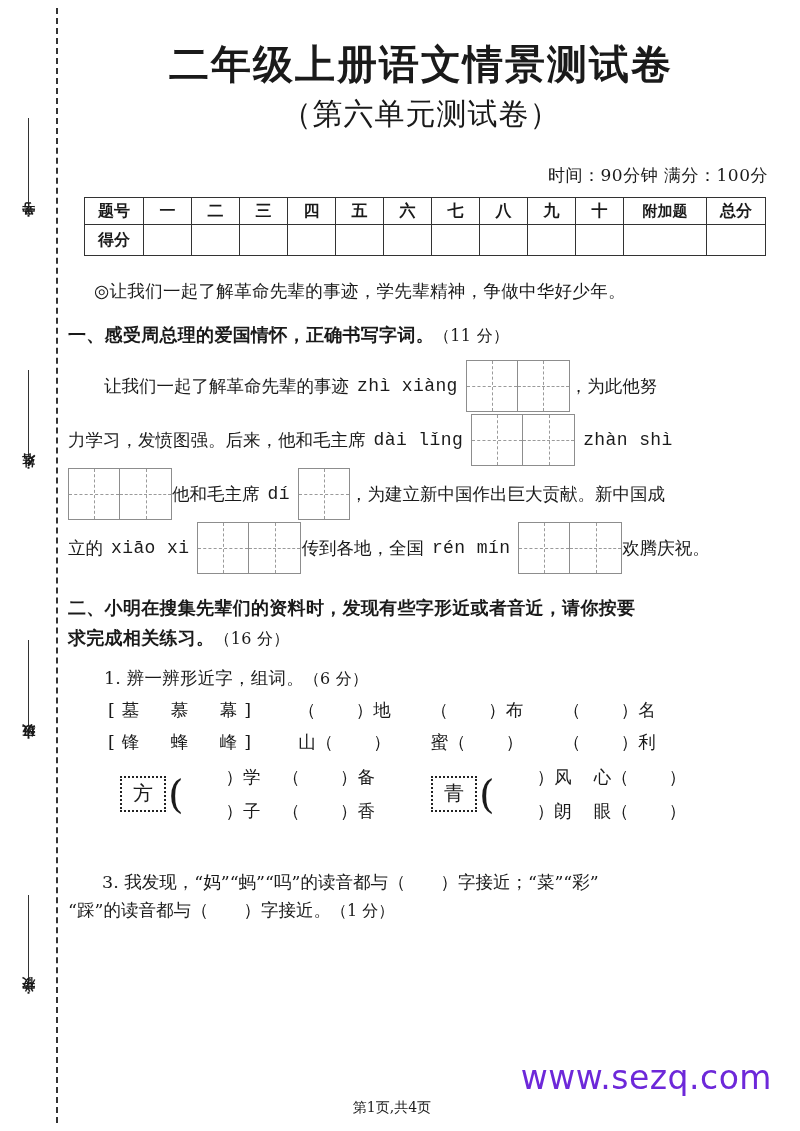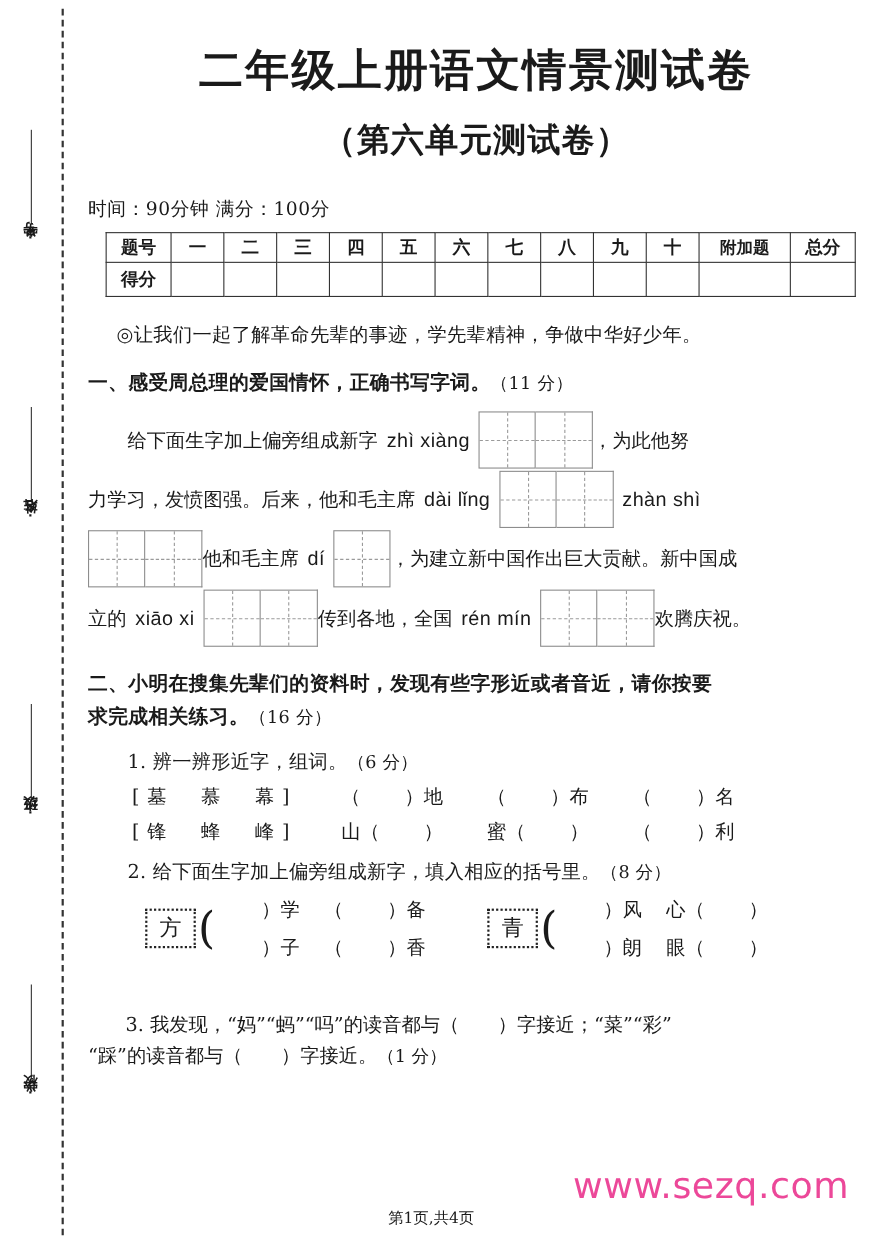--- a/index.html
+++ b/index.html
@@ -35,42 +35,42 @@
     font-family:"DejaVu Sans","Liberation Sans",sans-serif;
     font-size:13px;font-weight:700;letter-spacing:1px;
     line-height:1;white-space:nowrap;
     transform:rotate(180deg);
     margin-top:6px;margin-bottom:6px;
     color:#1a1a1a;
   }
 
   
   .content{
-    position:absolute;left:80px;top:0;width:706px;height:1131px;
+    position:absolute;left:68px;top:0;width:706px;height:1131px;
   }
 
   .title{
     text-align:center;
     font-family:"DejaVu Serif","Liberation Serif",serif;
     font-size:40px;font-weight:700;
     letter-spacing:2px;
     margin-top:42px;
     line-height:1.1;
     white-space:nowrap;
   }
   .subtitle{
     text-align:center;
     font-family:"DejaVu Serif","Liberation Serif",serif;
-    font-size:30px;font-weight:700;
+    font-size:30px;font-weight:400;
     letter-spacing:1px;
-    margin-top:25px;
+    margin-top:11px;
     line-height:1.1;
   }
   .meta{
-    text-align:left;
+    text-align:right;
     font-size:17px;
     margin-top:34px;
     padding-right:6px;
     font-family:"DejaVu Serif","Liberation Serif",serif;
     letter-spacing:0.5px;
   }
 
   
   table.score{
     border-collapse:collapse;
@@ -107,21 +107,21 @@
   }
   .sec-head{
     font-size:18px;font-weight:700;
     margin-top:16px;
     line-height:1.62;
     letter-spacing:0.3px;
     font-family:"DejaVu Sans","Liberation Sans",sans-serif;
   }
   .pts{font-size:16px;font-weight:400;font-family:"DejaVu Serif",serif;}
   .pyn{
-    font-family:Liberation Sans, sans-serif;
+    font-family:Liberation Mono, monospace;
     font-size:18px;
     letter-spacing:0.4px;
     padding:0 8px;
   }
 
   
   .tzg{display:inline-flex;vertical-align:middle;}
   .tzg .cell{
     width:52px;height:52px;
     border:1px solid #8d8d8d;
@@ -205,21 +205,21 @@
   .footer{
     position:absolute;left:0;right:16px;bottom:14px;
     text-align:center;
     font-size:14px;
     font-family:"DejaVu Serif","Liberation Serif",serif;
   }
   .watermark{
     position:absolute;right:28px;bottom:34px;
     font-family:"DejaVu Sans","Liberation Sans",sans-serif;
     font-size:33px;
-    color:#ec4899;
+    color:#6d28d9;
     letter-spacing:0.5px;
   }
 </style>
 </head>
 <body>
 
 <div class="page">
 
   <div class="margin-col">
     <div class="dash-line"></div>
@@ -288,21 +288,21 @@
 
     <div class="intro">◎让我们一起了解革命先辈的事迹，学先辈精神，争做中华好少年。</div>
 
     <div class="sec-head">
       <span>一、感受周总理的爱国情怀，正确书写字词。</span><span class="pts">（11 分）</span>
     </div>
 
     <div class="para">
 
       <div class="prow indent">
-        <span>给下面生字加上偏旁组成新字</span>
+        <span>让我们一起了解革命先辈的事迹</span>
         <span class="pyn">zhì xiàng</span>
         <span class="tzg">
           <span class="cell"></span>
           <span class="cell"></span>
         </span>
         <span>，为此他努</span>
       </div>
 
       <div class="prow">
         <span>力学习，发愤图强。后来，他和毛主席</span>
@@ -357,23 +357,20 @@
     </div>
 
     <div class="grpline">
       <span class="brk">[墓　慕　幕]</span><span class="gap-m"></span><span class="paren">（</span><span class="gap-m"></span><span class="paren">）地</span><span class="gap-m"></span><span class="paren">（</span><span class="gap-m"></span><span class="paren">）布</span><span class="gap-m"></span><span class="paren">（</span><span class="gap-m"></span><span class="paren">）名</span>
     </div>
 
     <div class="grpline">
       <span class="brk">[锋　蜂　峰]</span><span class="gap-m"></span><span class="paren">山（</span><span class="gap-m"></span><span class="paren">）</span><span class="gap-m"></span><span class="paren">蜜（</span><span class="gap-m"></span><span class="paren">）</span><span class="gap-m"></span><span class="paren">（</span><span class="gap-m"></span><span class="paren">）利</span>
     </div>
 
-    <div class="subq" style="margin-top:12px;">
-      <span>2. 给下面生字加上偏旁组成新字，填入相应的括号里。</span><span class="pts">（8 分）</span>
-    </div>
 
     <div class="radwrap">
 
       <div class="radbox">方</div>
       <div class="bigparen">(</div>
       <div class="radcol">
         <div class="radrow">
           <span class="gap-m"></span>
             <span>）学</span>
             <span class="gap-s"></span>

